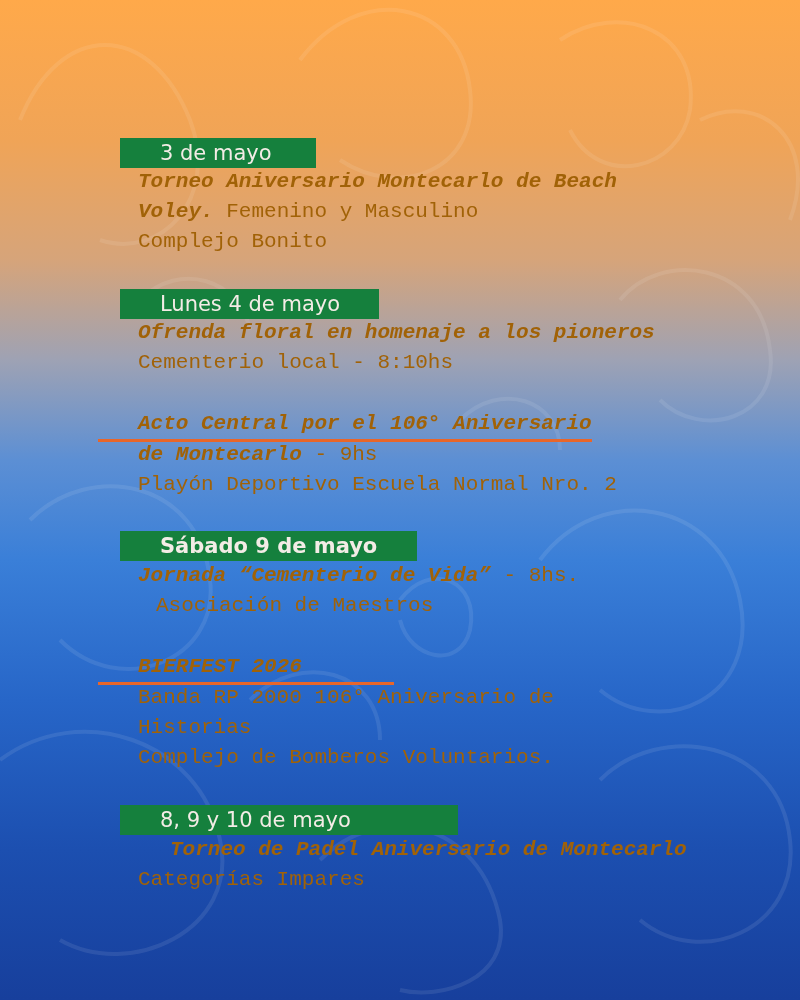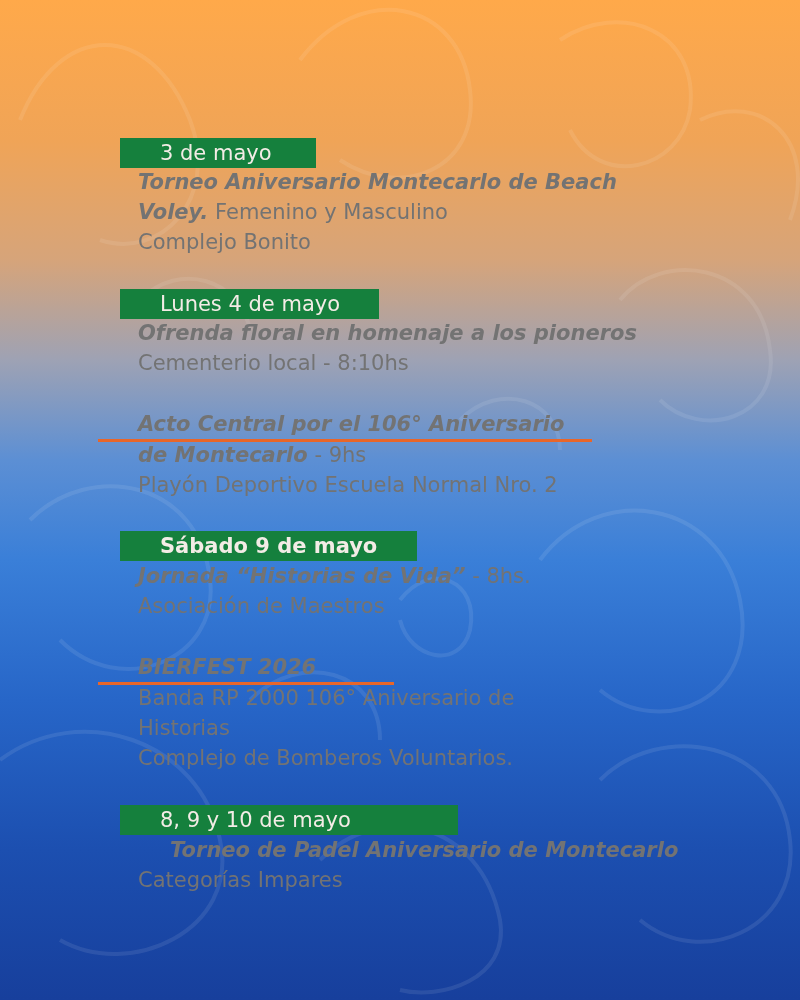--- a/index.html
+++ b/index.html
@@ -4,21 +4,21 @@
 <style>
   html,body{margin:0;padding:0;}
   body{width:800px;height:1000px;overflow:hidden;position:relative;
     font-family:"DejaVu Sans","Liberation Sans",sans-serif;
     background:linear-gradient(180deg,#ffa94a 0%,#f0a457 14%,#d6a47a 26%,#9ea2b4 36%,#5c8fd4 46%,#3a7fd8 56%,#2766c8 70%,#1c4fb0 85%,#173f9c 100%);}
   .bg-art{position:absolute;inset:0;pointer-events:none;}
   .bg-art path,.bg-art ellipse{fill:none;stroke:rgba(255,255,255,0.09);stroke-width:4;}
   .content{position:absolute;left:0;top:0;width:800px;height:1000px;}
   .tag{position:absolute;left:98px;height:30px;background:#15803d;margin-left:22px;}
   .tag span{position:absolute;left:40px;top:1px;font-size:21px;color:#f3ece6;line-height:28px;white-space:nowrap;}
-  .line{position:absolute;left:138px;font-size:21px;line-height:28px;color:#737373;white-space:nowrap;}
+  .line{position:absolute;left:138px;font-size:21px;line-height:28px;color:#a16207;white-space:nowrap;font-family:Liberation Mono, monospace;}
   .bi{font-style:italic;font-weight:bold;}
   .it{font-style:italic;font-weight:bold;}
   .rule{position:absolute;left:98px;height:3px;background:#e8662a;}
 </style>
 </head>
 <body>
 
 <svg class="bg-art" width="800" height="1000" viewBox="0 0 800 1000">
   <path d="M20 120 C60 20,150 20,190 120 C220 200,160 260,100 240"></path>
   <path d="M300 60 C360 -20,460 0,470 90 C480 170,400 200,340 160"></path>
@@ -59,24 +59,24 @@
   <div class="line" style="top:441px;">
     <span class="it">de Montecarlo</span>
     <span>- 9hs</span>
   </div>
   <div class="line" style="top:471px;">Playón Deportivo Escuela Normal Nro. 2</div>
 
   <div class="tag" style="top:531px;width:297px;font-weight:bold;">
     <span>Sábado  9 de mayo</span>
   </div>
   <div class="line" style="top:562px;">
-    <span class="it">Jornada “Historias de Vida”</span>
+    <span class="it">Jornada “Cementerio de Vida”</span>
     <span>- 8hs.</span>
   </div>
-  <div class="line" style="top:592px;">Asociación de Maestros</div>
+  <div class="line" style="top:592px;margin-left:18px;">Asociación de Maestros</div>
 
   <div class="line bi" style="top:653px;">BIERFEST 2026</div>
   <div class="rule" style="top:682px;width:296px;"></div>
   <div class="line" style="top:684px;">Banda RP 2000 106° Aniversario de</div>
   <div class="line" style="top:714px;">Historias</div>
   <div class="line" style="top:744px;">Complejo de Bomberos Voluntarios.</div>
 
   <div class="tag" style="top:805px;width:338px;">
     <span>8, 9 y 10 de mayo</span>
   </div>

